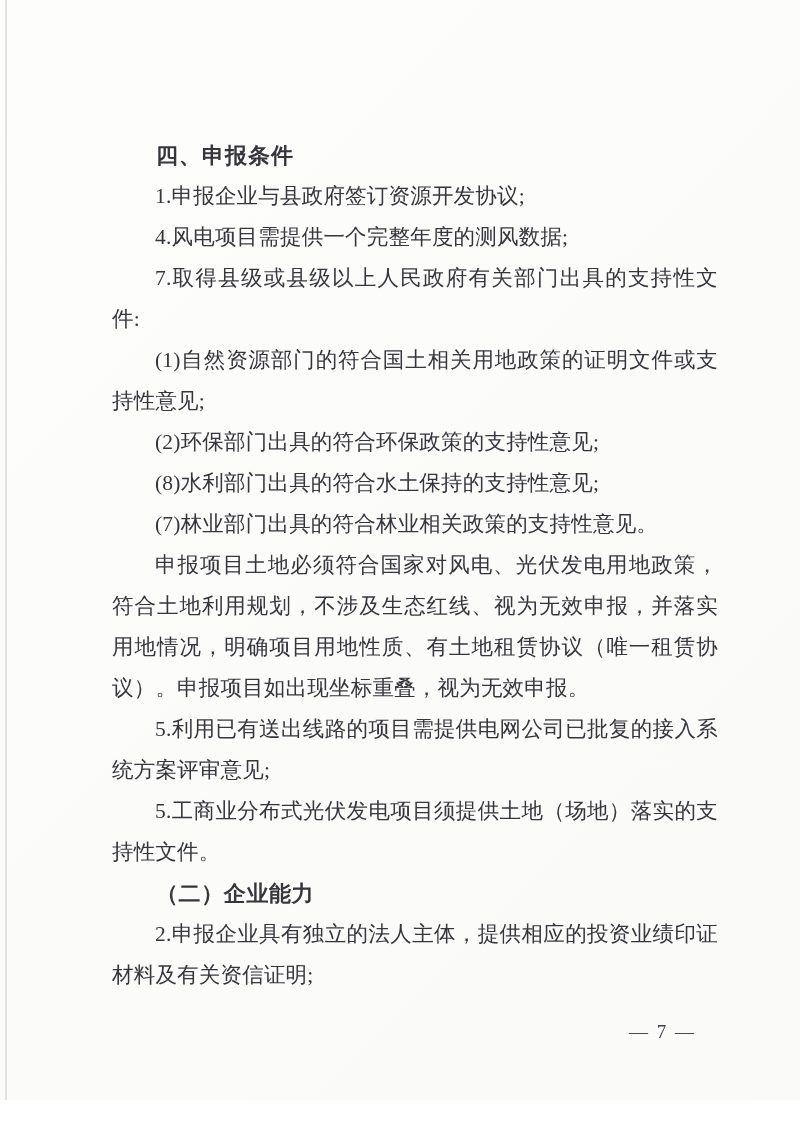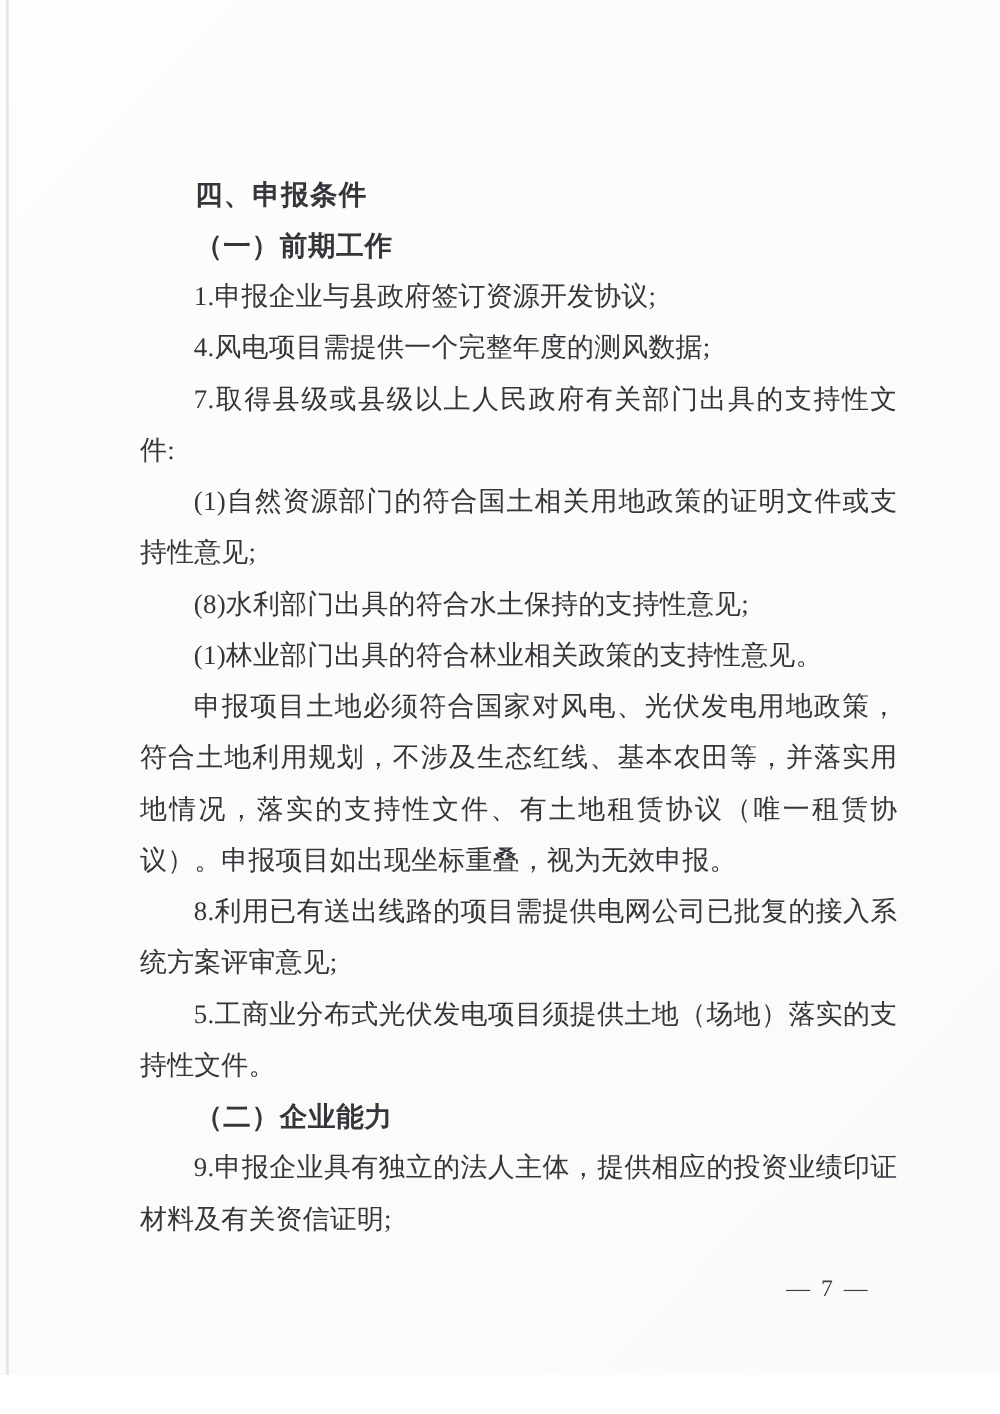--- a/index.html
+++ b/index.html
@@ -64,28 +64,28 @@
   }
 </style>
 </head>
 <body>
 
 <div class="page">
   <div class="scan-edge"></div>
 
   <div class="content">
     <p class="h1">四、申报条件</p>
-    <p class="h2">（一）前期工作</p>
     <p class="body">1.申报企业与县政府签订资源开发协议;</p>
     <p class="body">4.风电项目需提供一个完整年度的测风数据;</p>
     <p class="body">7.取得县级或县级以上人民政府有关部门出具的支持性文件:</p>
     <p class="body">(1)自然资源部门的符合国土相关用地政策的证明文件或支持性意见;</p>
+    <p class="body">(2)环保部门出具的符合环保政策的支持性意见;</p>
     <p class="body">(8)水利部门出具的符合水土保持的支持性意见;</p>
-    <p class="body">(1)林业部门出具的符合林业相关政策的支持性意见。</p>
-    <p class="body">申报项目土地必须符合国家对风电、光伏发电用地政策，符合土地利用规划，不涉及生态红线、基本农田等，并落实用地情况，落实的支持性文件、有土地租赁协议（唯一租赁协议）。申报项目如出现坐标重叠，视为无效申报。</p>
-    <p class="body">8.利用已有送出线路的项目需提供电网公司已批复的接入系统方案评审意见;</p>
+    <p class="body">(7)林业部门出具的符合林业相关政策的支持性意见。</p>
+    <p class="body">申报项目土地必须符合国家对风电、光伏发电用地政策，符合土地利用规划，不涉及生态红线、视为无效申报，并落实用地情况，明确项目用地性质、有土地租赁协议（唯一租赁协议）。申报项目如出现坐标重叠，视为无效申报。</p>
+    <p class="body">5.利用已有送出线路的项目需提供电网公司已批复的接入系统方案评审意见;</p>
     <p class="body">5.工商业分布式光伏发电项目须提供土地（场地）落实的支持性文件。</p>
     <p class="h2">（二）企业能力</p>
-    <p class="body">9.申报企业具有独立的法人主体，提供相应的投资业绩印证材料及有关资信证明;</p>
+    <p class="body">2.申报企业具有独立的法人主体，提供相应的投资业绩印证材料及有关资信证明;</p>
   </div>
 
   <div class="page-number">— 7 —</div>
 </div>
 
 </body></html>

